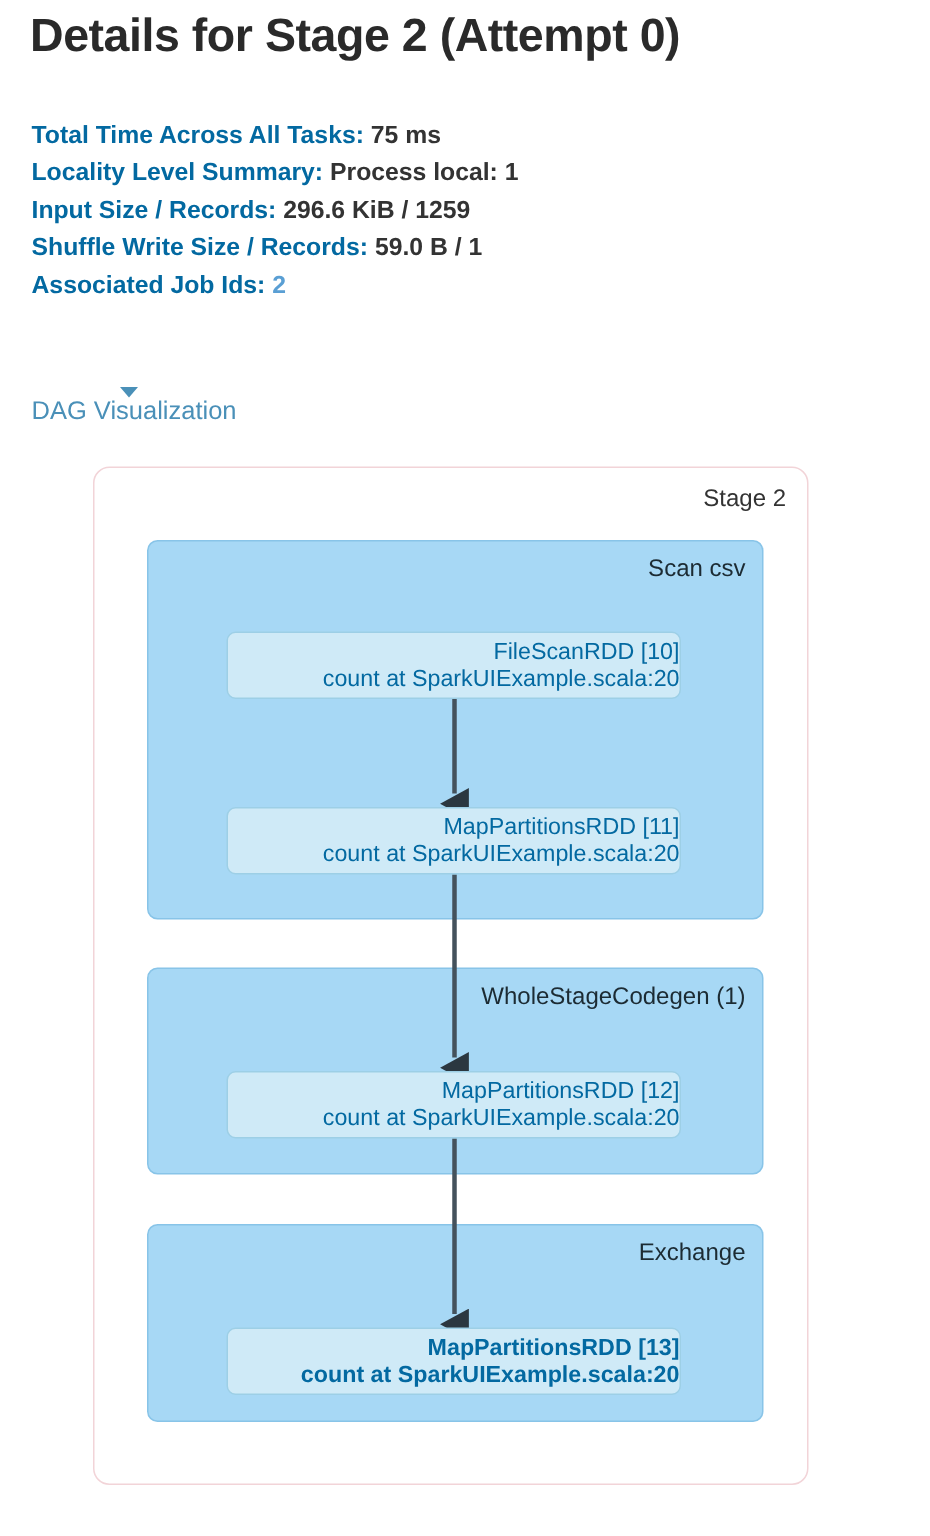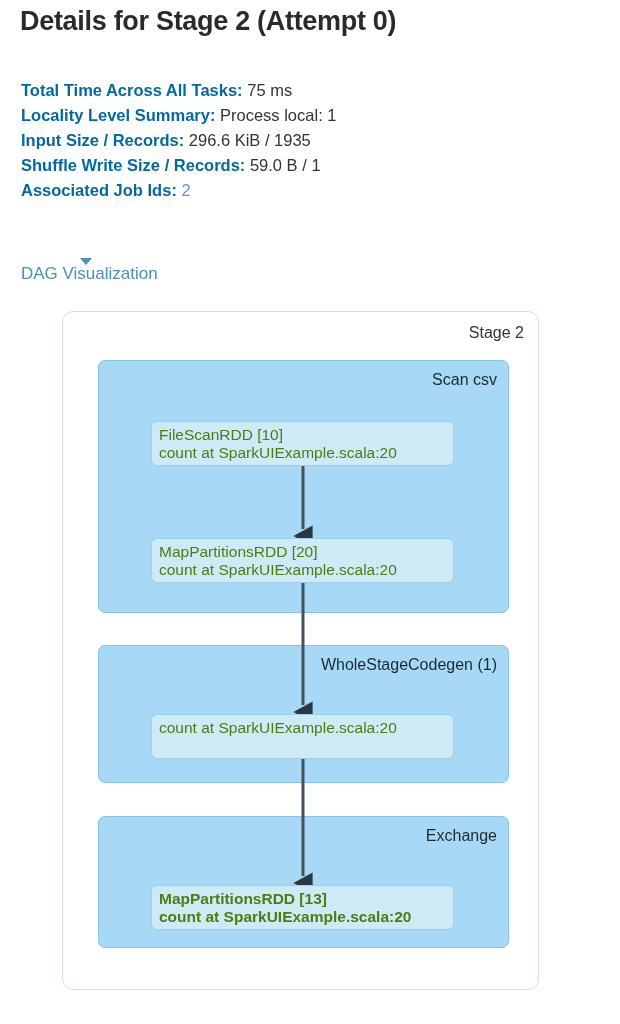--- a/index.html
+++ b/index.html
@@ -15,21 +15,21 @@
     font-family: "Liberation Sans", sans-serif;
     color: #333333;
     -webkit-font-smoothing: antialiased;
   }
 
   
   #page-title {
     position: absolute;
     left: 20px;
     top: 6px;
-    font-size: 27px;
+    font-size: 31px;
     font-weight: bold;
     color: #2a2a2a;
     letter-spacing: -0.3px;
     white-space: nowrap;
   }
 
   #summary-list {
     position: absolute;
     left: 21px;
     top: 78px;
@@ -39,21 +39,21 @@
     font-size: 16.5px;
     line-height: 25px;
     color: #333333;
     white-space: nowrap;
   }
   .summary-label {
     font-weight: bold;
     color: #0369a1;
   }
   .summary-value {
-    font-weight: normal;
+    font-weight: bold;
     color: #333333;
   }
   .summary-value.link {
     color: #5a9fd4;
     cursor: pointer;
   }
 
   
   #dag-toggle {
     position: absolute;
@@ -141,22 +141,23 @@
     padding: 4px 0 0 7px;
   }
   #rdd-0 { top: 421px; }
   #rdd-1 { top: 538px; }
   #rdd-2 { top: 714px; }
   #rdd-3 { top: 885px; font-weight: bold; }
 
   .rdd-line {
     font-size: 15.5px;
     line-height: 18px;
-    color: #4d7c0f;
-    white-space: nowrap;
+    color: #0369a1;
+    white-space: nowrap;
+    text-align: right;
   }
 
   #edges {
     position: absolute;
     left: 0;
     top: 0;
     width: 620px;
     height: 1024px;
     pointer-events: none;
   }
@@ -173,21 +174,21 @@
     <span class="summary-value">75 ms</span>
   </div>
 
   <div class="summary-row">
     <span class="summary-label">Locality Level Summary:</span>
     <span class="summary-value">Process local: 1</span>
   </div>
 
   <div class="summary-row">
     <span class="summary-label">Input Size / Records:</span>
-    <span class="summary-value">296.6 KiB / 1935</span>
+    <span class="summary-value">296.6 KiB / 1259</span>
   </div>
 
   <div class="summary-row">
     <span class="summary-label">Shuffle Write Size / Records:</span>
     <span class="summary-value">59.0 B / 1</span>
   </div>
 
   <div class="summary-row">
     <span class="summary-label">Associated Job Ids:</span>
     <span class="summary-value link">2</span>
@@ -228,25 +229,26 @@
     <line x1="287" y1="583" x2="287" y2="705" stroke="#44525c" stroke-width="3" marker-end="url(#arrowhead)"></line>
     <line x1="287" y1="759" x2="287" y2="876" stroke="#44525c" stroke-width="3" marker-end="url(#arrowhead)"></line>
   </svg>
 
   <div class="rdd-node" id="rdd-0">
     <div class="rdd-line">FileScanRDD [10]</div>
     <div class="rdd-line">count at SparkUIExample.scala:20</div>
   </div>
 
   <div class="rdd-node" id="rdd-1">
-    <div class="rdd-line">MapPartitionsRDD [20]</div>
+    <div class="rdd-line">MapPartitionsRDD [11]</div>
     <div class="rdd-line">count at SparkUIExample.scala:20</div>
   </div>
 
   <div class="rdd-node" id="rdd-2">
+    <div class="rdd-line">MapPartitionsRDD [12]</div>
     <div class="rdd-line">count at SparkUIExample.scala:20</div>
   </div>
 
   <div class="rdd-node" id="rdd-3">
     <div class="rdd-line">MapPartitionsRDD [13]</div>
     <div class="rdd-line">count at SparkUIExample.scala:20</div>
   </div>
 
 </div>
 

